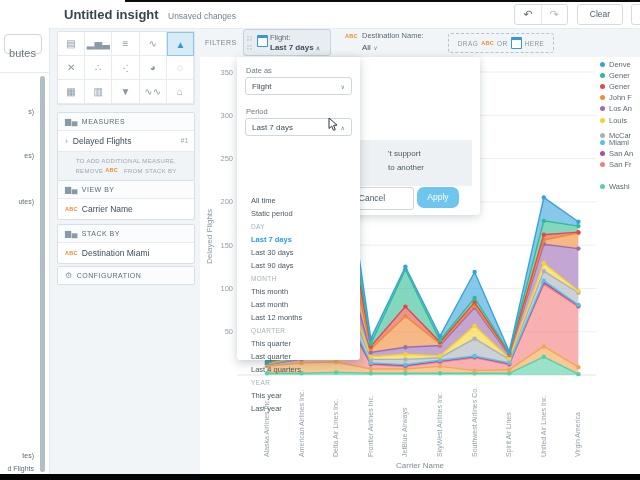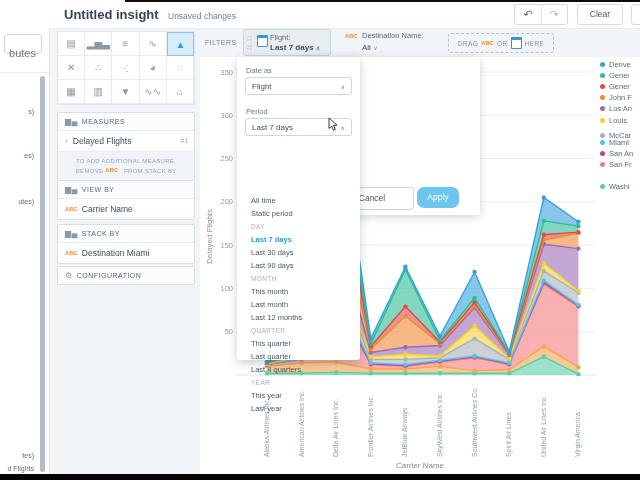--- a/index.html
+++ b/index.html
@@ -330,20 +330,24 @@
       <circle cx="136.2" cy="40.976" r="2.2" fill="#36a2dc"></circle>
       <circle cx="170.8" cy="281.6406" r="2.2" fill="#36a2dc"></circle>
       <circle cx="205.4" cy="209.7875" r="2.2" fill="#36a2dc"></circle>
       <circle cx="240" cy="279.0435" r="2.2" fill="#36a2dc"></circle>
       <circle cx="274.6" cy="214.9817" r="2.2" fill="#36a2dc"></circle>
       <circle cx="309.20000000000005" cy="294.6261" r="2.2" fill="#36a2dc"></circle>
       <circle cx="343.8" cy="140.5315" r="2.2" fill="#36a2dc"></circle>
       <circle cx="378.40000000000003" cy="164.7711" r="2.2" fill="#36a2dc"></circle>
     </svg>
     <div id="dialog">
+    <div id="infobox">
+      <div style="top:9px;">'t support</div>
+      <div style="top:23px;">to another</div>
+    </div>
     <div id="dlgcancel">Cancel</div>
     <div id="dlgapply">Apply</div>
   </div>
 
   <div id="dropdown">
     <div class="ddlabel" style="top:9px;">Date as</div>
     <div class="ddselect" style="top:20px;"><span>Flight</span><span class="chev">∨</span></div>
     <div class="ddlabel" style="top:50px;">Period</div>
     <div class="ddselect" style="top:61px;"><span>Last 7 days</span><span class="chev">∧</span></div>
     <div id="ddlist">

